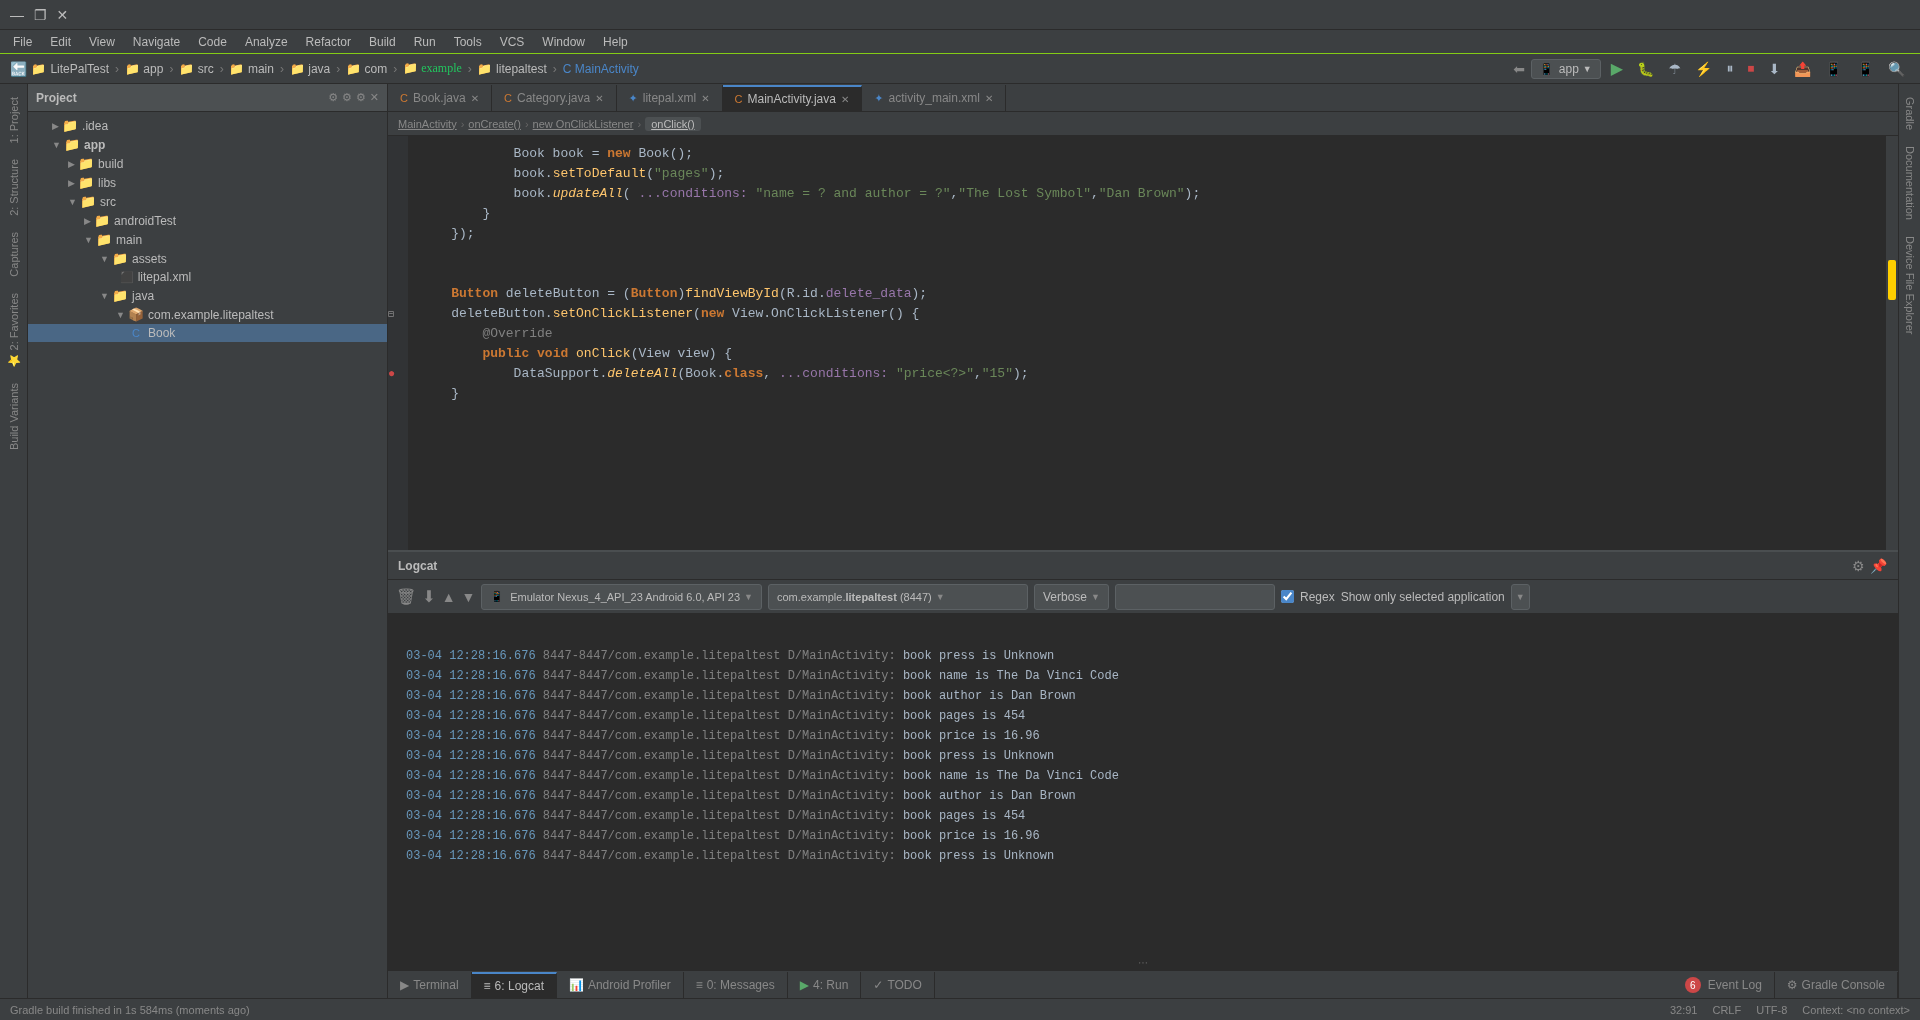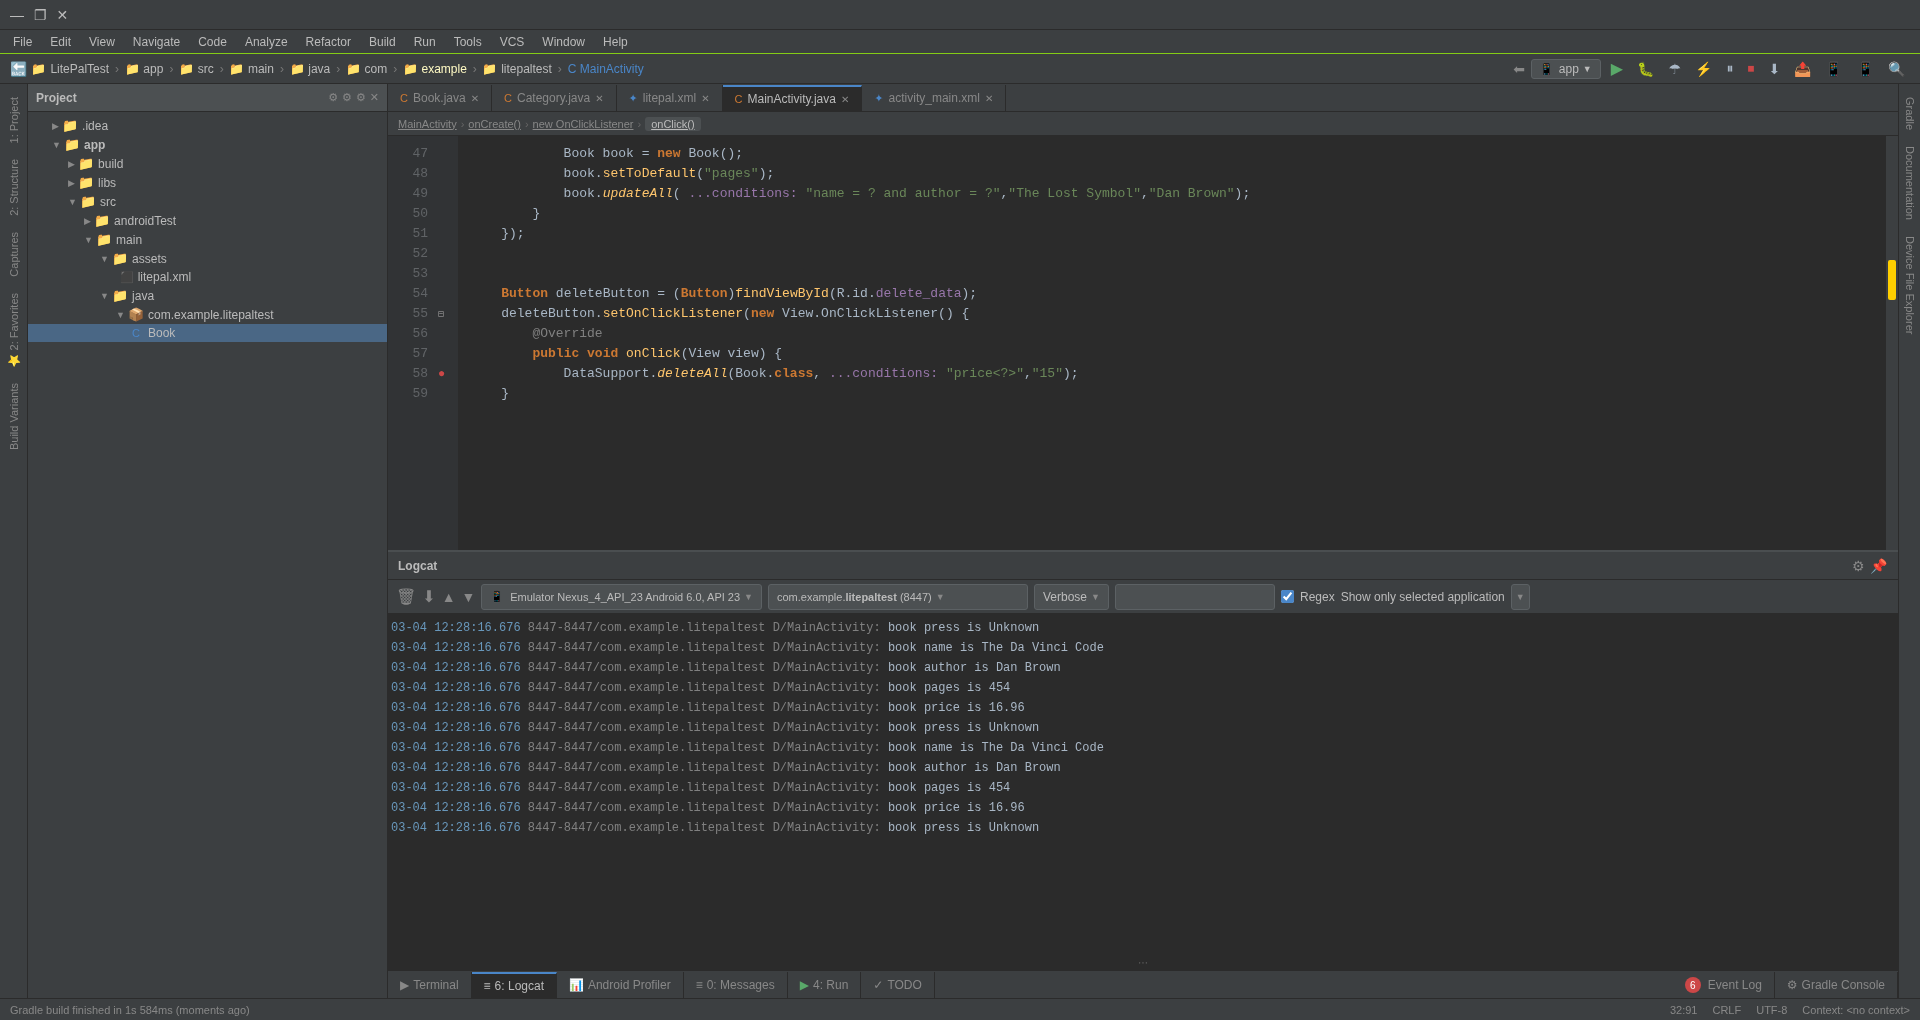--- a/index.html
+++ b/index.html
@@ -258,25 +258,26 @@
       cursor: pointer;
       display: flex;
       align-items: center;
       gap: 4px;
       height: 26px;
     }
     .logcat-dropdown .arrow-down { font-size: 9px; color: #888; }
     #logcat-content {
       flex: 1;
       overflow-y: auto;
-      padding: 4px 1px;
+      padding: 4px 16px;
       font-family: 'Consolas', 'Courier New', monospace;
       font-size: 12px;
       line-height: 20px;
       color: #a9b7c6;
+      margin-top: 28px;
     }
     .log-line { white-space: nowrap; padding: 0 2px; }
     .log-time { color: #6897bb; }
     .log-tag { color: #808080; }
     .log-msg { color: #a9b7c6; }
 
     
     #bottom-tabs {
       background: #3c3f41;
       height: 28px;
@@ -393,21 +394,21 @@
   <span style="color:#bbbbbb; cursor:pointer;">📁 app</span>
   <span class="nav-separator">›</span>
   <span style="color:#bbbbbb; cursor:pointer;">📁 src</span>
   <span class="nav-separator">›</span>
   <span style="color:#bbbbbb; cursor:pointer;text-align:center;">📁 main</span>
   <span class="nav-separator">›</span>
   <span style="color:#bbbbbb; cursor:pointer;">📁 java</span>
   <span class="nav-separator">›</span>
   <span style="color:#bbbbbb; cursor:pointer;">📁 com</span>
   <span class="nav-separator">›</span>
-  <span style="color:#fef9c3; cursor:pointer;">📁 example</span>
+  <span style="color:#22c55e; cursor:pointer;font-family:Liberation Serif, serif;">📁 example</span>
   <span class="nav-separator">›</span>
   <span style="color:#bbbbbb; cursor:pointer;">📁 litepaltest</span>
   <span class="nav-separator">›</span>
   <span style="color:#4a86c8; cursor:pointer;">C MainActivity</span>
 
   <div class="toolbar-right">
     <span style="color:#888; font-size:14px; cursor:pointer;">⬅</span>
     <div class="app-dropdown">
       📱 <span>app</span> <span style="font-size:9px;">▼</span>
     </div>
@@ -568,35 +569,20 @@
         <span style="color:#666;">›</span>
         <span class="bc-item">onCreate()</span>
         <span style="color:#666;">›</span>
         <span class="bc-item">new OnClickListener</span>
         <span style="color:#666;">›</span>
         <span class="bc-active bc-item">onClick()</span>
       </div>
 
       <div id="code-view" style="flex:1; overflow:hidden; display:flex;">
 
-        <div id="line-numbers">
-          <div>47</div>
-          <div>48</div>
-          <div>49</div>
-          <div>50</div>
-          <div>51</div>
-          <div>52</div>
-          <div>53</div>
-          <div>54</div>
-          <div>55</div>
-          <div>56</div>
-          <div>57</div>
-          <div>58</div>
-          <div>59</div>
-        </div>
 
         <div style="width:20px; background:#313335; padding-top:8px; position:relative;">
           <div style="height:20px;"></div>
           <div style="height:20px;"></div>
           <div style="height:20px;"></div>
           <div style="height:20px;"></div>
           <div style="height:20px;"></div>
           <div style="height:20px;"></div>
           <div style="height:20px;"></div>
           <div style="height:20px;"></div>

